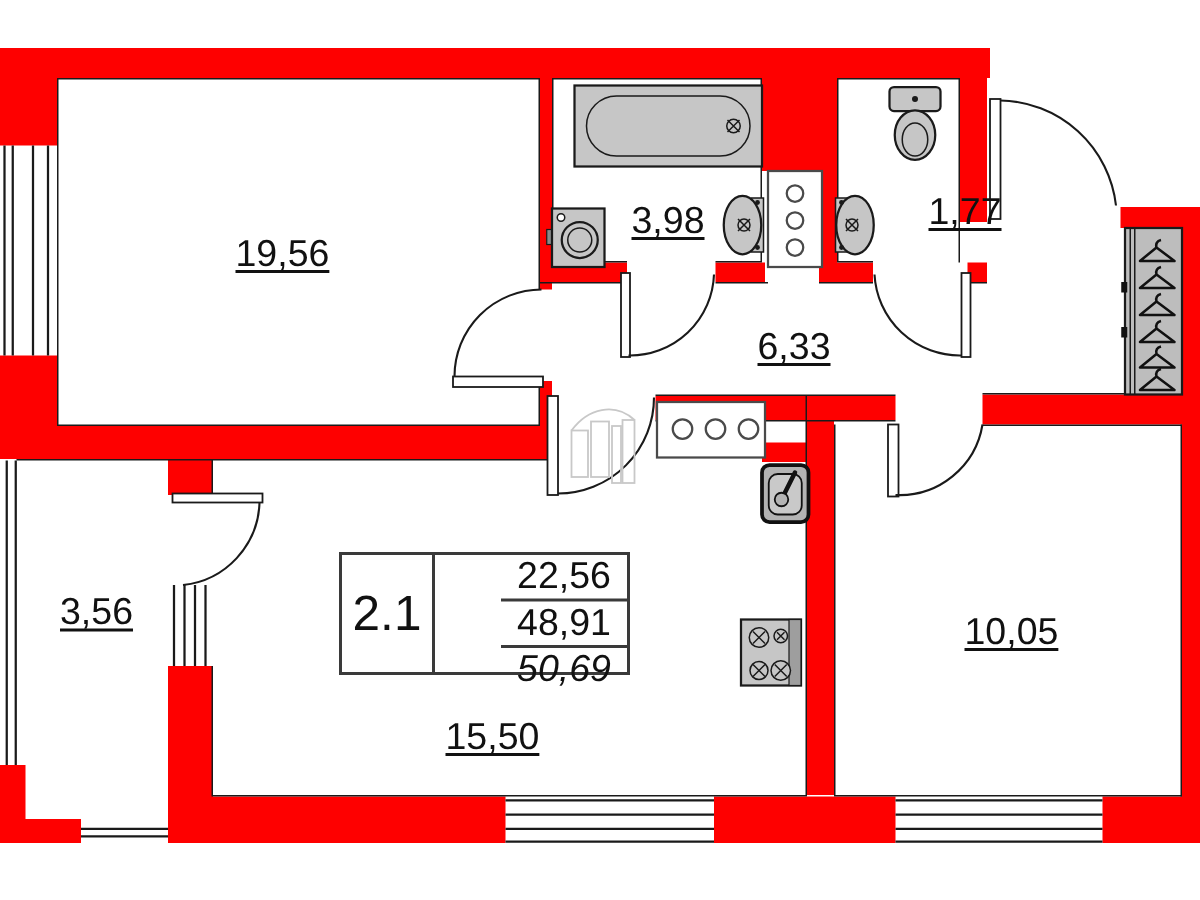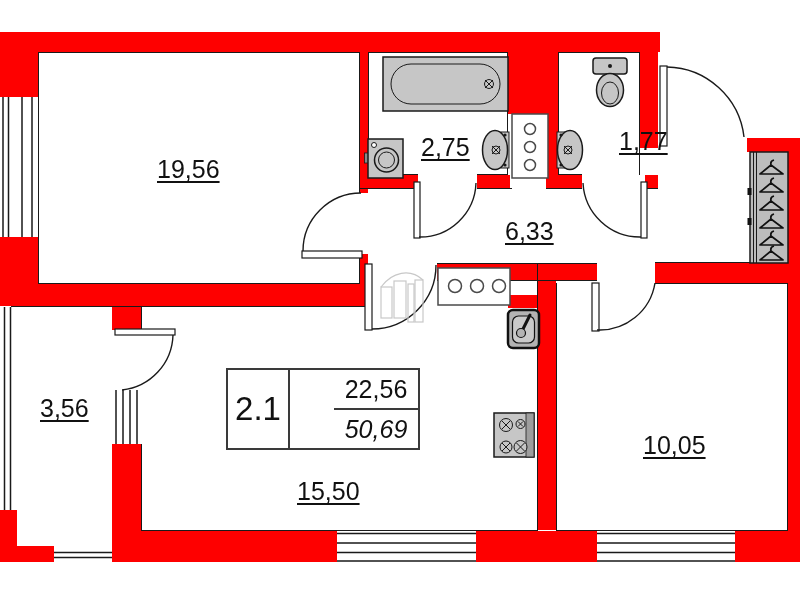--- a/index.html
+++ b/index.html
@@ -225,28 +225,29 @@
     <g>
       <rect class="ghost" x="381" y="287" width="11" height="31"></rect>
       <rect class="ghost" x="394" y="281" width="12" height="37"></rect>
       <rect class="ghost" x="408" y="284" width="6" height="38"></rect>
       <rect class="ghost" x="415" y="280" width="8" height="42"></rect>
       <path class="ghost" d="M381 287 C 392 272, 410 268, 423 280"></path>
     </g>
   </svg>
 
   <div class="area-label" style="left:157px;top:155px;">19,56</div>
-  <div class="area-label" style="left:421px;top:133px;">2,75</div>
+  <div class="area-label" style="left:421px;top:133px;">3,98</div>
   <div class="area-label" style="left:588px;top:127px;margin-left:31px;">1,77</div>
   <div class="area-label" style="left:505px;top:217px;text-decoration:underline;">6,33</div>
   <div class="area-label" style="left:40px;top:394px;">3,56</div>
   <div class="area-label" style="left:297px;top:477px;">15,50</div>
-  <div class="area-label" style="left:643px;top:407px;margin-top:24px;">10,05</div>
+  <div class="area-label" style="left:643px;top:407px;">10,05</div>
 
   <div class="stamp">
     <div class="stamp-unit">2.1</div>
     <div class="stamp-rows">
       <div class="srow">22,56</div>
+      <div class="srow">48,91</div>
       <div class="srow">50,69</div>
     </div>
   </div>
 
 </div>
 
 </body></html>

